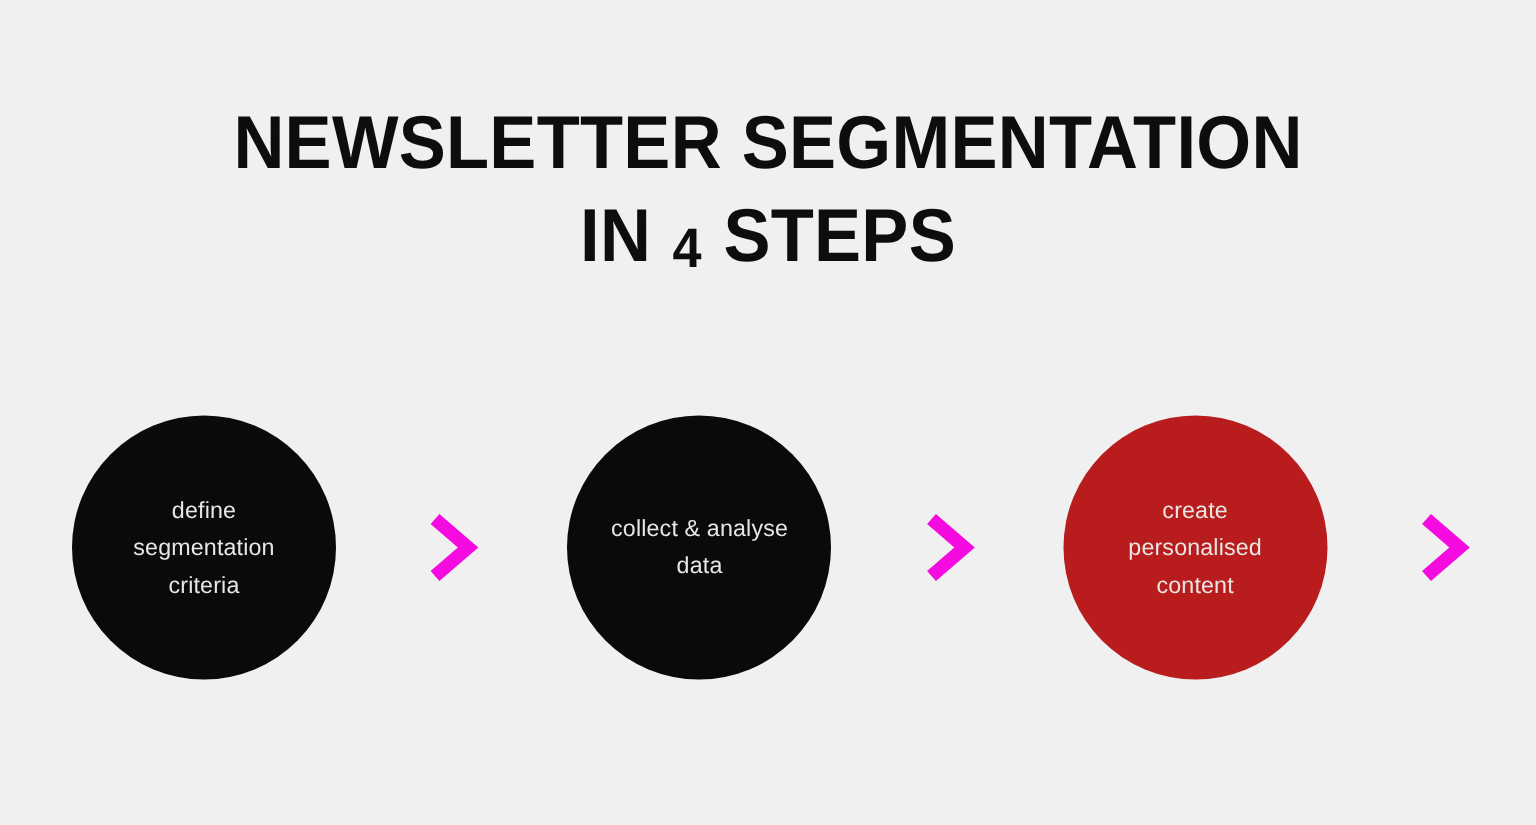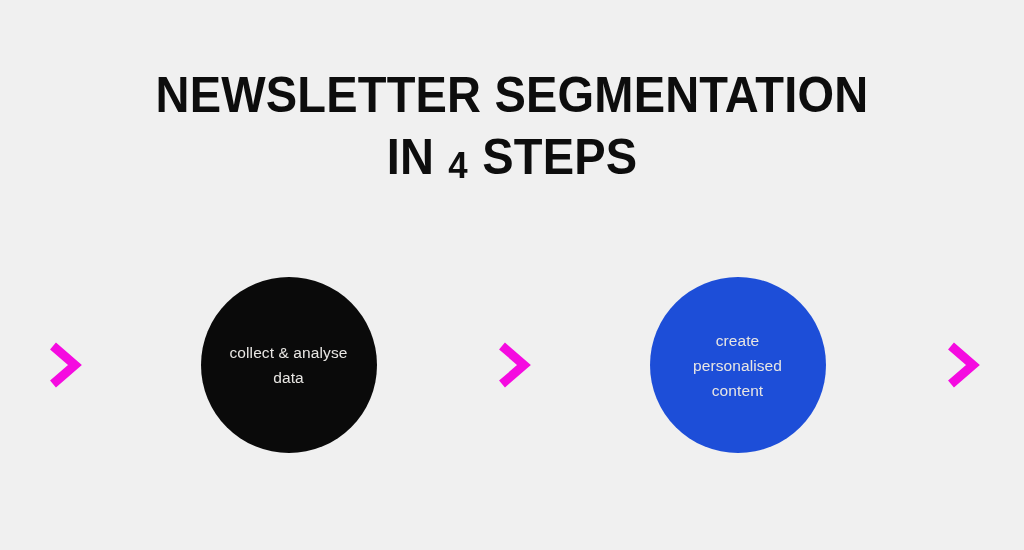--- a/index.html
+++ b/index.html
@@ -118,39 +118,44 @@
 
 <div id="infographic" style="background: rgb(240, 240, 240);">
 
   <div class="title-block">
     <span class="title-line title-line-1" style="color: rgb(13, 13, 13);">NEWSLETTER SEGMENTATION</span>
     <span class="title-line title-line-2" style="color: rgb(13, 13, 13);"><span>IN </span><span class="osf-digit">4</span><span> STEPS</span></span>
   </div>
 
   <div class="steps-row">
 
+    <div class="step" style="background: rgb(10, 10, 10);">
+      <span class="step-label" style="color: rgb(232, 230, 227);">define
+segmentation
+criteria</span>
+    </div>
 
     <div class="chevron">
       <svg viewBox="0 0 32 46" xmlns="http://www.w3.org/2000/svg" aria-hidden="true">
         <polyline points="5,4 27,23 5,42" fill="none" stroke="#f50be0" stroke-width="9" stroke-linecap="butt" stroke-linejoin="miter"></polyline>
       </svg>
     </div>
 
     <div class="step" style="background: rgb(10, 10, 10);">
       <span class="step-label" style="color: rgb(232, 230, 227);">collect &amp; analyse
 data</span>
     </div>
 
     <div class="chevron">
       <svg viewBox="0 0 32 46" xmlns="http://www.w3.org/2000/svg" aria-hidden="true">
         <polyline points="5,4 27,23 5,42" fill="none" stroke="#f50be0" stroke-width="9" stroke-linecap="butt" stroke-linejoin="miter"></polyline>
       </svg>
     </div>
 
-    <div class="step" style="background: #1d4ed8;">
+    <div class="step" style="background: #b91c1c;">
       <span class="step-label" style="color: rgb(232, 230, 227);">create
 personalised
 content</span>
     </div>
 
     <div class="chevron">
       <svg viewBox="0 0 32 46" xmlns="http://www.w3.org/2000/svg" aria-hidden="true">
         <polyline points="5,4 27,23 5,42" fill="none" stroke="#f50be0" stroke-width="9" stroke-linecap="butt" stroke-linejoin="miter"></polyline>
       </svg>
     </div>

